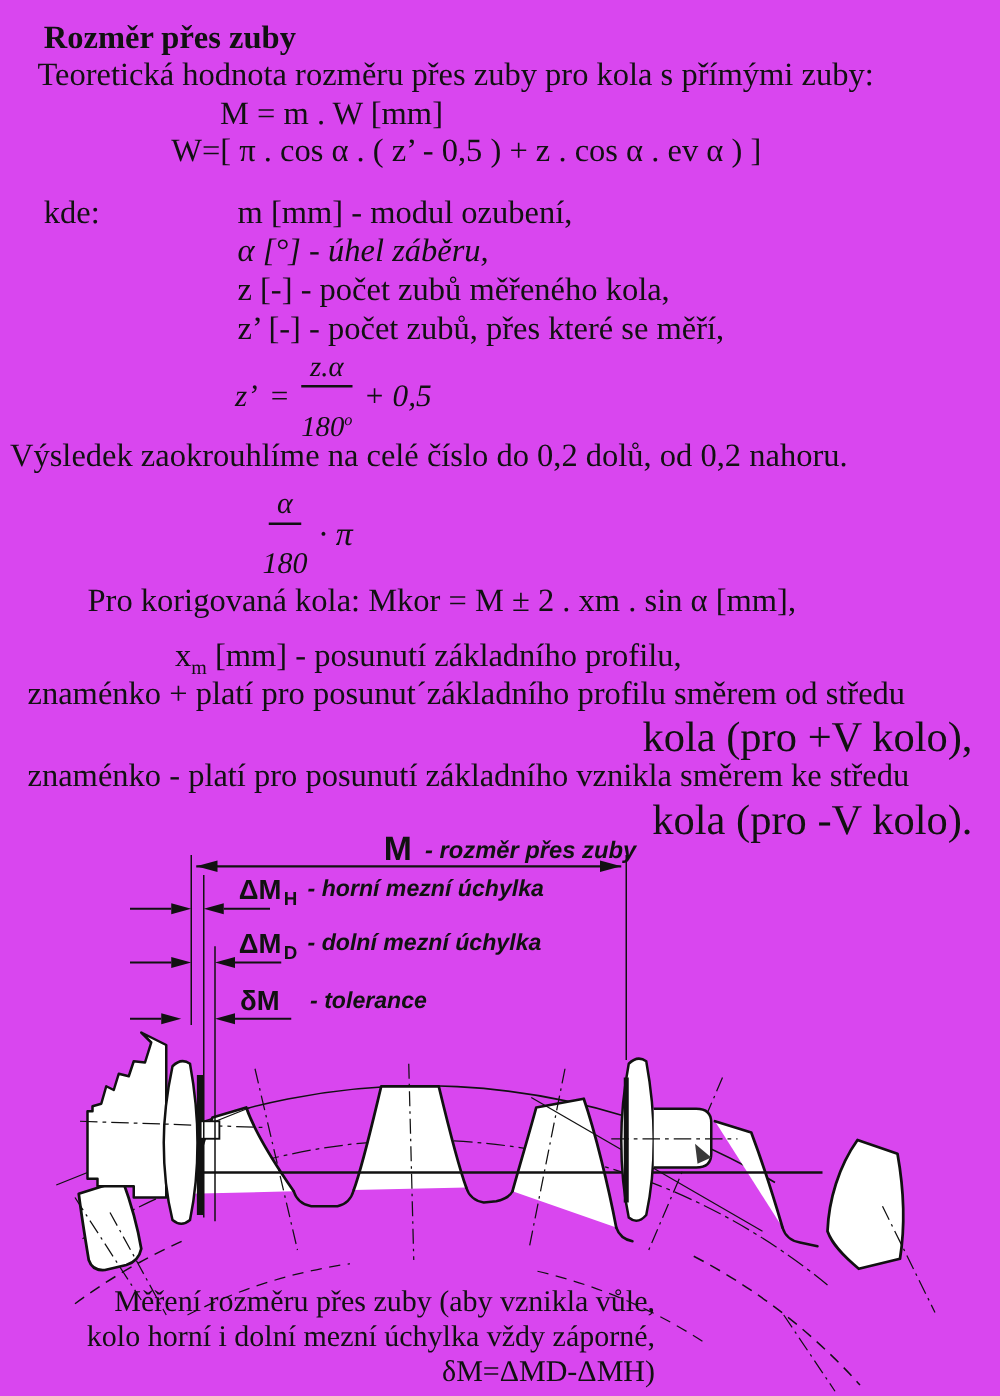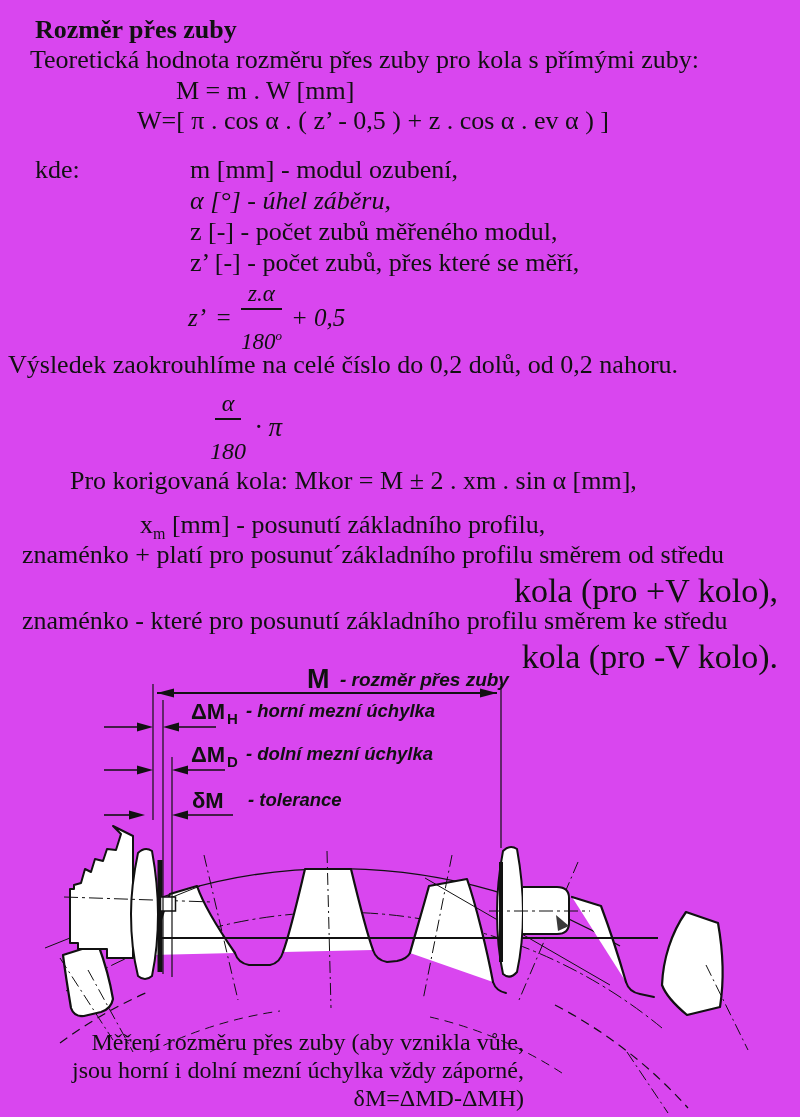--- a/index.html
+++ b/index.html
@@ -29,21 +29,21 @@
 <div class="page">
 
   <div class="line bold" style="left:35px;top:15px;">Rozměr přes zuby</div>
   <div class="line" style="left:30px;top:45px;">Teoretická hodnota rozměru přes zuby pro kola s přímými zuby:</div>
   <div class="line" style="left:176px;top:76px;">M = m . W [mm]</div>
   <div class="line" style="left:137px;top:106px;">W=[ π . cos α . ( z’ - 0,5 ) + z . cos α . ev α ) ]</div>
 
   <div class="line" style="left:35px;top:155px;">kde:</div>
   <div class="line" style="left:190px;top:155px;">m [mm] - modul ozubení,</div>
   <div class="line" style="left:190px;top:186px;font-style:italic;">α [°] - úhel záběru,</div>
-  <div class="line" style="left:190px;top:217px;">z [-] - počet zubů měřeného modul,</div>
+  <div class="line" style="left:190px;top:217px;">z [-] - počet zubů měřeného kola,</div>
   <div class="line" style="left:190px;top:248px;">z’ [-] - počet zubů, přes které se měří,</div>
 
   <div class="formula fz" style="left:188px;top:281px;">
     <span>z’</span>
     <span>=</span>
     <span class="frac">
       <span class="num">z.α</span>
       <span class="den"><span>180</span><sup class="deg">o</sup></span>
     </span>
     <span>+ 0,5</span>
@@ -58,21 +58,21 @@
     </span>
     <span>· π</span>
   </div>
 
   <div class="line" style="left:70px;top:466px;">Pro korigovaná kola: Mkor = M ± 2 . xm . sin α [mm],</div>
 
   <div class="line" style="left:140px;top:510px;"><span>x</span><sub class="xm">m</sub><span> [mm] - posunutí základního profilu,</span></div>
 
   <div class="line" style="left:22px;top:540px;">znaménko + platí pro posunut´základního profilu směrem od středu</div>
   <div class="right-line" style="top:572px;">kola (pro +V kolo),</div>
-  <div class="line" style="left:22px;top:606px;">znaménko - které pro posunutí základního profilu směrem ke středu</div>
+  <div class="line" style="left:22px;top:606px;">znaménko - platí pro posunutí základního vznikla směrem ke středu</div>
   <div class="right-line" style="top:638px;">kola (pro -V kolo).</div>
 
   <svg style="position:absolute;left:0;top:660px;" width="800" height="457" viewBox="0 660 800 457">
 
     <g stroke="#111" fill="none">
       <path d="M105,920 A553,553 0 0 1 620,946" stroke-width="1.3"></path>
       <path d="M66,991 A510,510 0 0 1 662,1028" stroke-width="1" stroke-dasharray="15 4 3 4"></path>
       <path d="M60,1043 A470,470 0 0 1 150,991" stroke-width="1.2" stroke-dasharray="9 6"></path>
       <path d="M555,1005 A470,470 0 0 1 688,1108" stroke-width="1.2" stroke-dasharray="9 6"></path>
       <path d="M150,1052 A415,415 0 0 1 280,1011" stroke-width="1" stroke-dasharray="9 6"></path>
@@ -166,17 +166,17 @@
       <text x="227" y="767" font-size="15">D</text>
       <text x="246" y="760" font-size="18.5" class="it">- dolní mezní úchylka</text>
 
       <text x="192" y="808" font-size="22">δM</text>
       <text x="248" y="806" font-size="18.5" class="it">- tolerance</text>
     </g>
   </svg>
 
   <div class="caption">
     <div>Měření rozměru přes zuby (aby vznikla vůle,</div>
-    <div>jsou horní i dolní mezní úchylka vždy záporné,</div>
+    <div>kolo horní i dolní mezní úchylka vždy záporné,</div>
     <div>δM=ΔMD-ΔMH)</div>
   </div>
 
 </div>
 
 </body></html>

